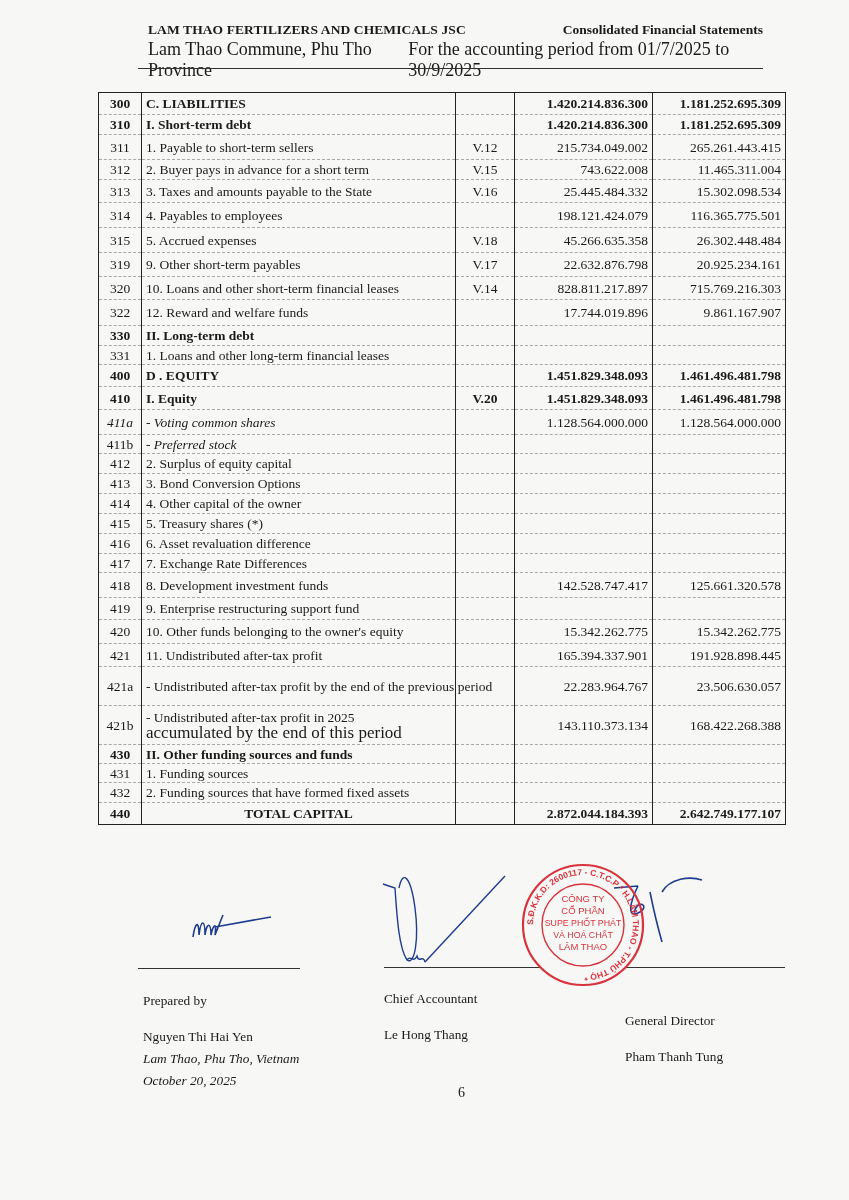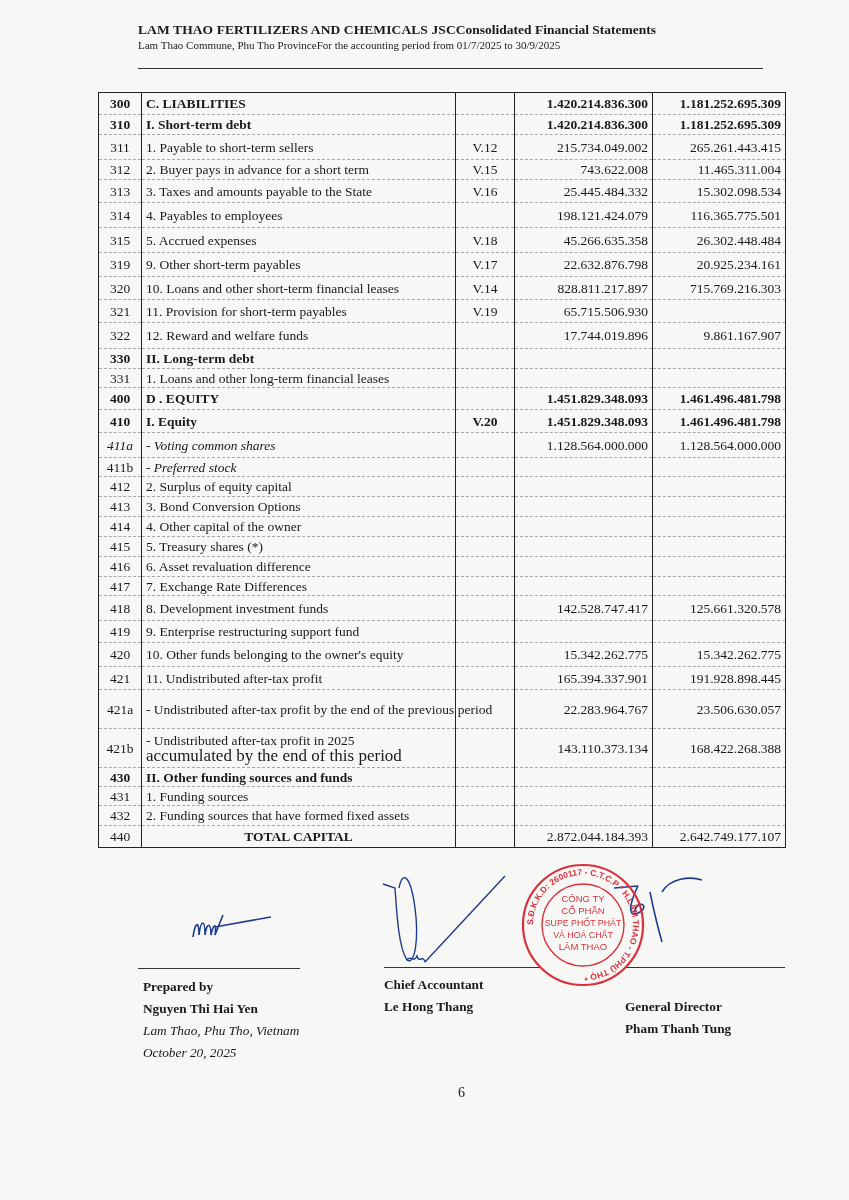--- a/index.html
+++ b/index.html
@@ -1,24 +1,24 @@
 <!DOCTYPE html>
 <html><head>
 <meta charset="utf-8">
 <style>
   html, body { margin:0; padding:0; }
   body {
     width:849px; height:1200px; background:#f7f7f5; position:relative; overflow:hidden;
     font-family:"Liberation Serif", "DejaVu Serif", serif; color:#1a1a1a;
   }
   .header { position:absolute; left:138px; top:22px; width:625px; }
-  .header .row { display:flex; justify-content:flex-start; align-items:baseline; }
+  .header .row { display:flex; justify-content:space-between; align-items:baseline;margin-left:10px; }
   .company { font-weight:bold; font-size:13.5px; letter-spacing:0.1px; }
   .statement { font-weight:bold; font-size:13.5px; }
-  .address, .period { font-size:11px; margin-top:1px; }
+  .address, .period { font-size:18px; margin-top:1px; }
   .header-rule { position:absolute; left:138px; top:68px; width:625px; border-top:1.3px solid #333; }
 
   table.bs {
     position:absolute; left:98px; top:92px; border-collapse:collapse; table-layout:fixed;
     font-size:13.5px; width:687px;
   }
   table.bs col.c-code { width:43px; }
   table.bs col.c-name { width:314px; }
   table.bs col.c-note { width:59px; }
   table.bs col.c-cur { width:138px; }
@@ -30,26 +30,26 @@
   }
   table.bs tr:first-child td { border-top:1.3px solid #222; }
   table.bs tr:last-child td { border-bottom:1.3px solid #222; }
   td.code { text-align:center; padding:0 2px; }
   td.name { text-align:left; }
   td.note { text-align:center; }
   td.num { text-align:right; padding-right:5px; }
   tr.bold td { font-weight:bold; }
   tr.italic td.code, tr.italic td.name { font-style:italic; }
   tr.total td.name { text-align:center; font-weight:bold; }
-  tr.total td.num, tr.total td.code { font-weight:normal; }
+  tr.total td.num, tr.total td.code { font-weight:bold; }
   td.wrap { white-space:normal; line-height:15px; }
   .sub-small { font-size:17px; }
 
   .sig { position:absolute; font-size:13.3px; line-height:22px; }
-  .sig .role, .sig .person { font-weight:bold; }
+  .sig .role, .sig .person { font-weight:normal;margin-top:14px; }
   .sig .place, .sig .date { font-style:italic; }
   .sig-line { position:absolute; border-top:1.2px solid #333; }
   .page-number { position:absolute; left:458px; top:1085px; font-size:14px; }
 
   .stamp { position:absolute; left:520px; top:862px; width:126px; height:126px; }
   .signature-svg { position:absolute; }
 </style>
 </head>
 <body>
 
@@ -129,27 +129,20 @@
         <td class="note">V.17</td>
         <td class="num">22.632.876.798</td>
         <td class="num">20.925.234.161</td>
       </tr>
       <tr style="height: 23px;">
         <td class="code">320</td>
         <td class="name">10. Loans and other short-term financial leases</td>
         <td class="note">V.14</td>
         <td class="num">828.811.217.897</td>
         <td class="num">715.769.216.303</td>
-      </tr>
-      <tr style="height: 23px;">
-        <td class="code">321</td>
-        <td class="name">11. Provision for short-term payables</td>
-        <td class="note">V.19</td>
-        <td class="num">65.715.506.930</td>
-        <td class="num"></td>
       </tr>
       <tr style="height: 26px;">
         <td class="code">322</td>
         <td class="name">12. Reward and welfare funds</td>
         <td class="note"></td>
         <td class="num">17.744.019.896</td>
         <td class="num">9.861.167.907</td>
       </tr>
       <tr class="bold" style="height: 20px;">
         <td class="code">330</td>

